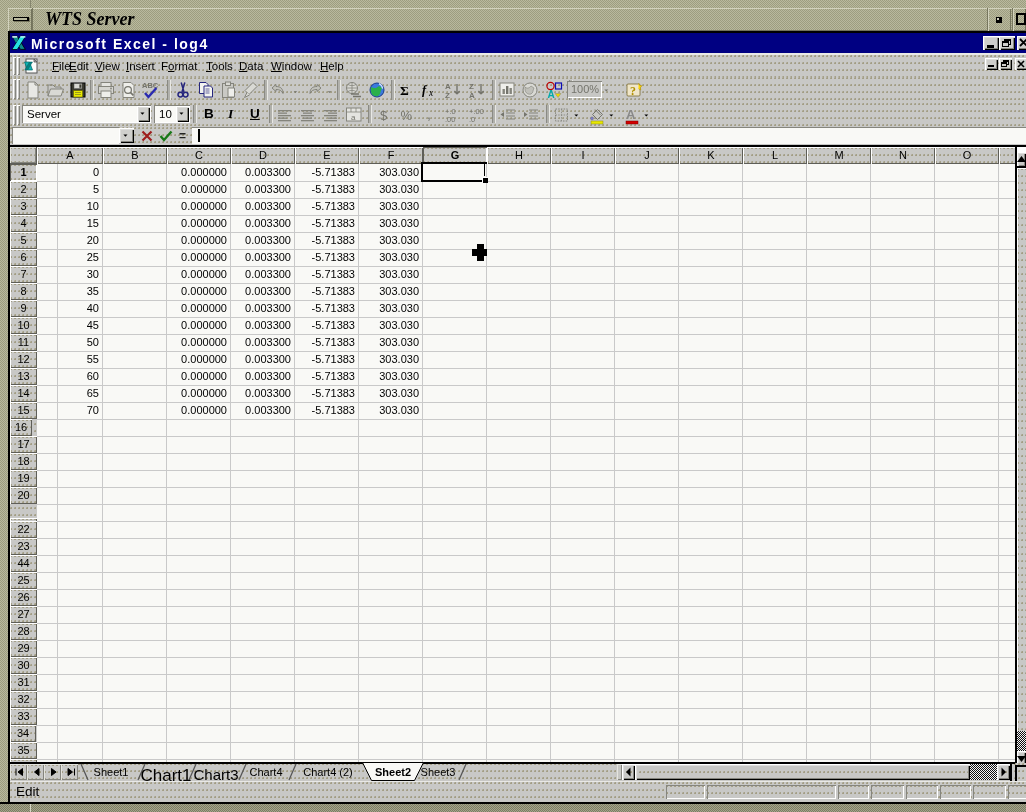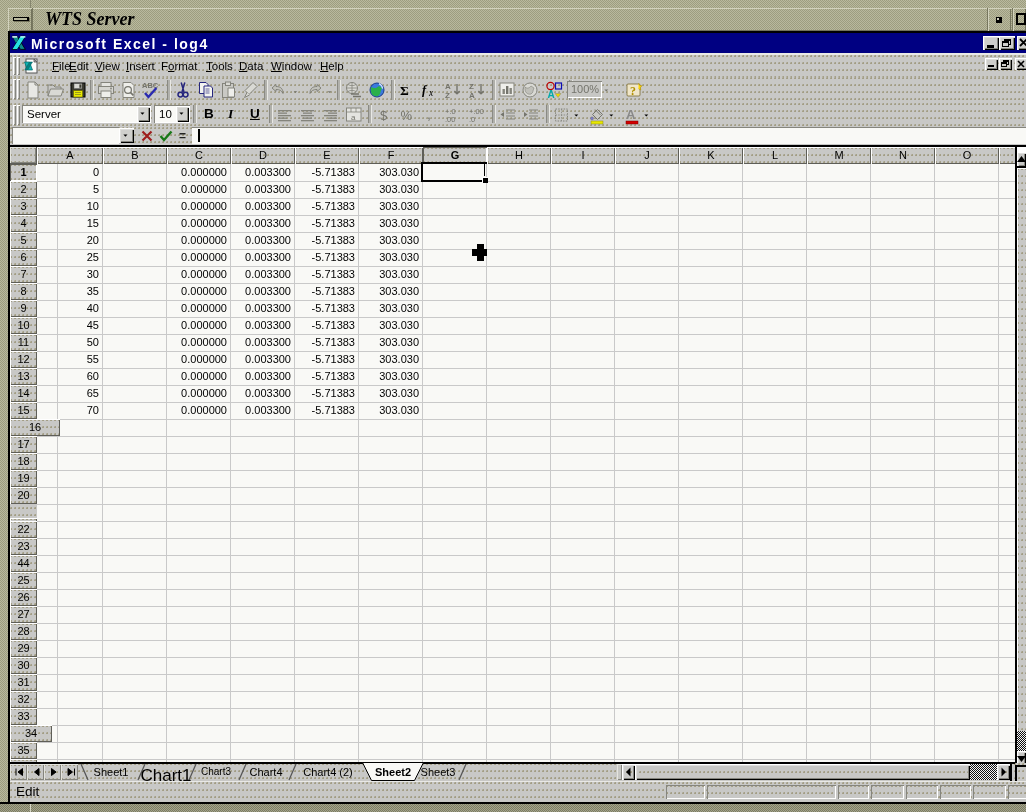--- a/index.html
+++ b/index.html
@@ -351,39 +351,39 @@
 <div class="abs dots" style="left:0;top:102px;width:27px;height:17px;box-shadow:inset 1px 1px 0 #fff,inset -1px -1px 0 #5e5e58;font-size:11px;text-align:center;line-height:16px;color:#000;">6</div>
 <div class="abs dots" style="left:0;top:119px;width:27px;height:17px;box-shadow:inset 1px 1px 0 #fff,inset -1px -1px 0 #5e5e58;font-size:11px;text-align:center;line-height:16px;color:#000;">7</div>
 <div class="abs dots" style="left:0;top:136px;width:27px;height:17px;box-shadow:inset 1px 1px 0 #fff,inset -1px -1px 0 #5e5e58;font-size:11px;text-align:center;line-height:16px;color:#000;">8</div>
 <div class="abs dots" style="left:0;top:153px;width:27px;height:17px;box-shadow:inset 1px 1px 0 #fff,inset -1px -1px 0 #5e5e58;font-size:11px;text-align:center;line-height:16px;color:#000;">9</div>
 <div class="abs dots" style="left:0;top:170px;width:27px;height:17px;box-shadow:inset 1px 1px 0 #fff,inset -1px -1px 0 #5e5e58;font-size:11px;text-align:center;line-height:16px;color:#000;">10</div>
 <div class="abs dots" style="left:0;top:187px;width:27px;height:17px;box-shadow:inset 1px 1px 0 #fff,inset -1px -1px 0 #5e5e58;font-size:11px;text-align:center;line-height:16px;color:#000;">11</div>
 <div class="abs dots" style="left:0;top:204px;width:27px;height:17px;box-shadow:inset 1px 1px 0 #fff,inset -1px -1px 0 #5e5e58;font-size:11px;text-align:center;line-height:16px;color:#000;">12</div>
 <div class="abs dots" style="left:0;top:221px;width:27px;height:17px;box-shadow:inset 1px 1px 0 #fff,inset -1px -1px 0 #5e5e58;font-size:11px;text-align:center;line-height:16px;color:#000;">13</div>
 <div class="abs dots" style="left:0;top:238px;width:27px;height:17px;box-shadow:inset 1px 1px 0 #fff,inset -1px -1px 0 #5e5e58;font-size:11px;text-align:center;line-height:16px;color:#000;">14</div>
 <div class="abs dots" style="left:0;top:255px;width:27px;height:17px;box-shadow:inset 1px 1px 0 #fff,inset -1px -1px 0 #5e5e58;font-size:11px;text-align:center;line-height:16px;color:#000;">15</div>
-<div class="abs dots" style="left:0;top:272px;width:50px;height:17px;box-shadow:inset 1px 1px 0 #fff,inset -1px -1px 0 #5e5e58;font-size:11px;text-align:center;line-height:16px;color:#000;">16</div>
+<div class="abs dots" style="left:0;top:272px;width:22px;height:17px;box-shadow:inset 1px 1px 0 #fff,inset -1px -1px 0 #5e5e58;font-size:11px;text-align:center;line-height:16px;color:#000;">16</div>
 <div class="abs dots" style="left:0;top:289px;width:27px;height:17px;box-shadow:inset 1px 1px 0 #fff,inset -1px -1px 0 #5e5e58;font-size:11px;text-align:center;line-height:16px;color:#000;">17</div>
 <div class="abs dots" style="left:0;top:306px;width:27px;height:17px;box-shadow:inset 1px 1px 0 #fff,inset -1px -1px 0 #5e5e58;font-size:11px;text-align:center;line-height:16px;color:#000;">18</div>
 <div class="abs dots" style="left:0;top:323px;width:27px;height:17px;box-shadow:inset 1px 1px 0 #fff,inset -1px -1px 0 #5e5e58;font-size:11px;text-align:center;line-height:16px;color:#000;">19</div>
 <div class="abs dots" style="left:0;top:340px;width:27px;height:17px;box-shadow:inset 1px 1px 0 #fff,inset -1px -1px 0 #5e5e58;font-size:11px;text-align:center;line-height:16px;color:#000;">20</div>
 <div class="abs dots" style="left:0;top:371px;width:27px;height:17px;box-shadow:inset 1px 1px 0 #fff,inset -1px -1px 0 #5e5e58;font-size:11px;text-align:center;line-height:16px;color:#000;">21</div>
 <div class="abs dots" style="left:0;top:374px;width:27px;height:17px;box-shadow:inset 1px 1px 0 #fff,inset -1px -1px 0 #5e5e58;font-size:11px;text-align:center;line-height:16px;color:#000;">22</div>
 <div class="abs dots" style="left:0;top:391px;width:27px;height:17px;box-shadow:inset 1px 1px 0 #fff,inset -1px -1px 0 #5e5e58;font-size:11px;text-align:center;line-height:16px;color:#000;">23</div>
 <div class="abs dots" style="left:0;top:408px;width:27px;height:17px;box-shadow:inset 1px 1px 0 #fff,inset -1px -1px 0 #5e5e58;font-size:11px;text-align:center;line-height:16px;color:#000;">44</div>
 <div class="abs dots" style="left:0;top:425px;width:27px;height:17px;box-shadow:inset 1px 1px 0 #fff,inset -1px -1px 0 #5e5e58;font-size:11px;text-align:center;line-height:16px;color:#000;">25</div>
 <div class="abs dots" style="left:0;top:442px;width:27px;height:17px;box-shadow:inset 1px 1px 0 #fff,inset -1px -1px 0 #5e5e58;font-size:11px;text-align:center;line-height:16px;color:#000;">26</div>
 <div class="abs dots" style="left:0;top:459px;width:27px;height:17px;box-shadow:inset 1px 1px 0 #fff,inset -1px -1px 0 #5e5e58;font-size:11px;text-align:center;line-height:16px;color:#000;">27</div>
 <div class="abs dots" style="left:0;top:476px;width:27px;height:17px;box-shadow:inset 1px 1px 0 #fff,inset -1px -1px 0 #5e5e58;font-size:11px;text-align:center;line-height:16px;color:#000;">28</div>
 <div class="abs dots" style="left:0;top:493px;width:27px;height:17px;box-shadow:inset 1px 1px 0 #fff,inset -1px -1px 0 #5e5e58;font-size:11px;text-align:center;line-height:16px;color:#000;">29</div>
 <div class="abs dots" style="left:0;top:510px;width:27px;height:17px;box-shadow:inset 1px 1px 0 #fff,inset -1px -1px 0 #5e5e58;font-size:11px;text-align:center;line-height:16px;color:#000;">30</div>
 <div class="abs dots" style="left:0;top:527px;width:27px;height:17px;box-shadow:inset 1px 1px 0 #fff,inset -1px -1px 0 #5e5e58;font-size:11px;text-align:center;line-height:16px;color:#000;">31</div>
 <div class="abs dots" style="left:0;top:544px;width:27px;height:17px;box-shadow:inset 1px 1px 0 #fff,inset -1px -1px 0 #5e5e58;font-size:11px;text-align:center;line-height:16px;color:#000;">32</div>
 <div class="abs dots" style="left:0;top:561px;width:27px;height:17px;box-shadow:inset 1px 1px 0 #fff,inset -1px -1px 0 #5e5e58;font-size:11px;text-align:center;line-height:16px;color:#000;">33</div>
-<div class="abs dots" style="left:0;top:578px;width:42px;height:17px;box-shadow:inset 1px 1px 0 #fff,inset -1px -1px 0 #5e5e58;font-size:11px;text-align:center;line-height:16px;color:#000;">34</div>
+<div class="abs dots" style="left:0;top:578px;width:26px;height:17px;box-shadow:inset 1px 1px 0 #fff,inset -1px -1px 0 #5e5e58;font-size:11px;text-align:center;line-height:16px;color:#000;">34</div>
 <div class="abs dots" style="left:0;top:595px;width:27px;height:17px;box-shadow:inset 1px 1px 0 #fff,inset -1px -1px 0 #5e5e58;font-size:11px;text-align:center;line-height:16px;color:#000;">35</div>
 <div class="abs dots" style="left:0;top:612px;width:27px;height:17px;box-shadow:inset 1px 1px 0 #fff,inset -1px -1px 0 #5e5e58;font-size:11px;text-align:center;line-height:16px;color:#000;">36</div>
 <div class="abs num" style="left:27px;top:17px;width:62px;line-height:17px;">0</div>
 <div class="abs num" style="left:157px;top:17px;width:60px;line-height:17px;">0.000000</div>
 <div class="abs num" style="left:221px;top:17px;width:60px;line-height:17px;">0.003300</div>
 <div class="abs num" style="left:285px;top:17px;width:60px;line-height:17px;">-5.71383</div>
 <div class="abs num" style="left:349px;top:17px;width:60px;line-height:17px;">303.030</div>
 <div class="abs num" style="left:27px;top:34px;width:62px;line-height:17px;">5</div>
 <div class="abs num" style="left:157px;top:34px;width:60px;line-height:17px;">0.000000</div>
 <div class="abs num" style="left:221px;top:34px;width:60px;line-height:17px;">0.003300</div>
@@ -511,21 +511,21 @@
 <svg class="abs" style="left:458px;top:764px;" width="10" height="16" viewBox="0 0 10 16">
       <path d="M1 16 L8 0" stroke="#555" stroke-width="1.2"></path>
     </svg>
 <div class="abs" style="left:111px;top:766px;width:0;display:flex;justify-content:center;">
       <span style="font-size:11px;white-space:nowrap;color:#000;">Sheet1</span>
     </div>
 <div class="abs" style="left:166px;top:766px;width:0;display:flex;justify-content:center;">
       <span style="font-size:17px;white-space:nowrap;color:#000;">Chart1</span>
     </div>
 <div class="abs" style="left:216px;top:766px;width:0;display:flex;justify-content:center;">
-      <span style="font-size:10px;white-space:nowrap;color:#000;">Chart3</span>
+      <span style="font-size:15px;white-space:nowrap;color:#000;">Chart3</span>
     </div>
 <div class="abs" style="left:266px;top:766px;width:0;display:flex;justify-content:center;">
       <span style="font-size:11px;white-space:nowrap;color:#000;">Chart4</span>
     </div>
 <div class="abs" style="left:328px;top:766px;width:0;display:flex;justify-content:center;">
       <span style="font-size:11px;white-space:nowrap;color:#000;">Chart4 (2)</span>
     </div>
 <div class="abs" style="left:438px;top:766px;width:0;display:flex;justify-content:center;">
       <span style="font-size:11px;white-space:nowrap;color:#000;">Sheet3</span>
     </div>

